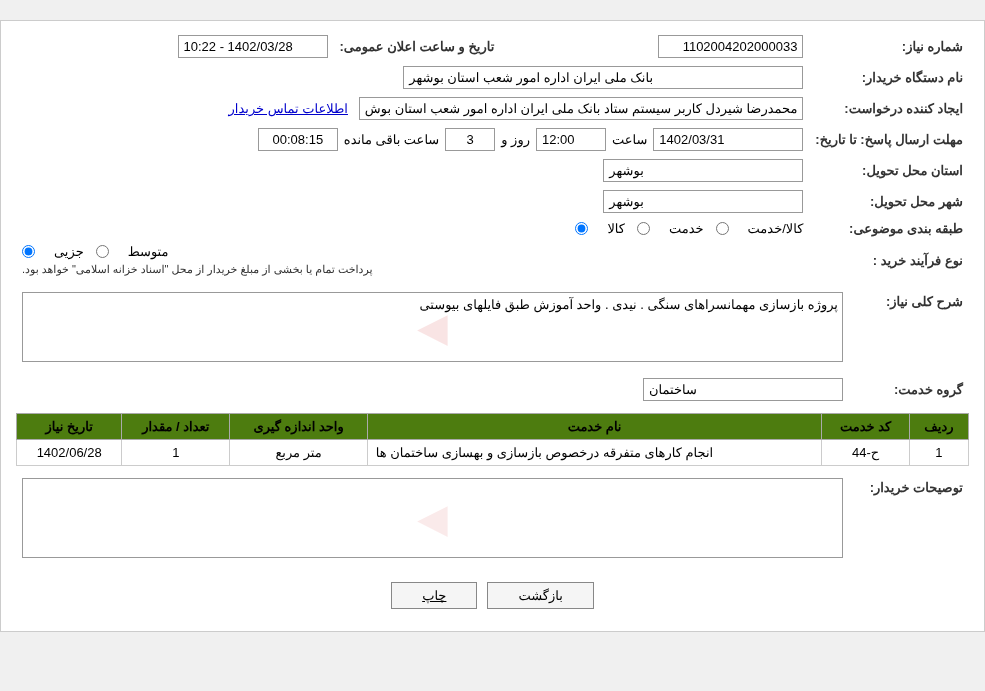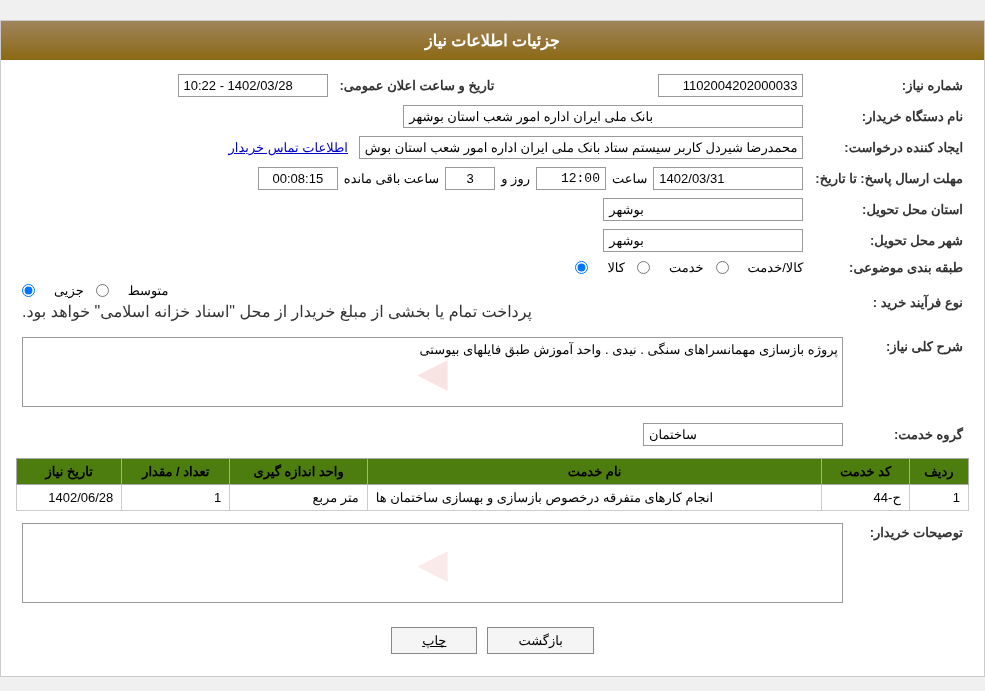--- a/index.html
+++ b/index.html
@@ -116,20 +116,21 @@
     .services-table th {
       background: #4d7c0f;
       border: 1px solid #aaa;
       padding: 5px 8px;
       text-align: center;
       font-weight: bold;
     }
     .services-table td {
       border: 1px solid #ccc;
       padding: 5px 8px;
+      text-align: center;
     }
     .services-table tr:nth-child(even) td {
       background: #f9f9f9;
     }
     .bottom-buttons {
       text-align: center;
       padding: 12px 0;
       display: flex;
       justify-content: center;
       gap: 10px;
@@ -167,23 +168,20 @@
       display: inline-block;
       min-width: 50px;
       text-align: center;
     }
   </style>
 </head>
 <body>
 
 <div class="page-container">
 
-  <div class="page-header">
-    <span>جزئیات اطلاعات نیاز</span>
-  </div>
 
   <div class="content-area">
 
     <table class="info-table">
 
       <tbody>
           <tr>
         <td class="label-cell">شماره نیاز:</td>
         <td class="value-cell">
           <span class="input-box num-box">1102004202000033</span>
@@ -211,21 +209,21 @@
       </tr>
 
       <tr>
         <td class="label-cell">مهلت ارسال پاسخ: تا تاریخ:</td>
         <td class="value-cell" colspan="3">
           <div class="row-flex" style="flex-wrap:wrap; justify-content: flex-end;">
             <span class="input-box" style="min-width:80px; text-align:center;">00:08:15</span>
             <span class="inline-label">ساعت باقی مانده</span>
             <span class="input-box small-box">3</span>
             <span class="inline-label">روز و</span>
-            <span class="input-box" style="min-width:70px; text-align:right;font-family:Liberation Mono, monospace;">12:00</span>
+            <span class="input-box" style="min-width:70px; text-align:left;">12:00</span>
             <span class="inline-label">ساعت</span>
             <span class="input-box date-box">1402/03/31</span>
           </div>
         </td>
       </tr>
 
       <tr>
         <td class="label-cell">استان محل تحویل:</td>
         <td class="value-cell" colspan="3">
           <span class="input-box" style="min-width:200px;">بوشهر</span>
@@ -266,21 +264,21 @@
             <div class="radio-group">
               <label class="radio-item">
                 <span>متوسط</span>
                 <input type="radio" name="process" style="">
               </label>
               <label class="radio-item">
                 <span>جزیی</span>
                 <input type="radio" name="process" checked="" style="">
               </label>
             </div>
-            <div style="font-size:16px; color:#333;">پرداخت تمام یا بخشی از مبلغ خریدار از محل "اسناد خزانه اسلامی" خواهد بود.</div>
+            <div style="font-size:11px; color:#333;">پرداخت تمام یا بخشی از مبلغ خریدار از محل "اسناد خزانه اسلامی" خواهد بود.</div>
           </div>
         </td>
       </tr>
     </tbody>
       </table>
 
     <table class="info-table">
       <tbody>
           <tr>
         <td class="label-cell" style="vertical-align:top; padding-top:6px;">شرح کلی نیاز:</td>

